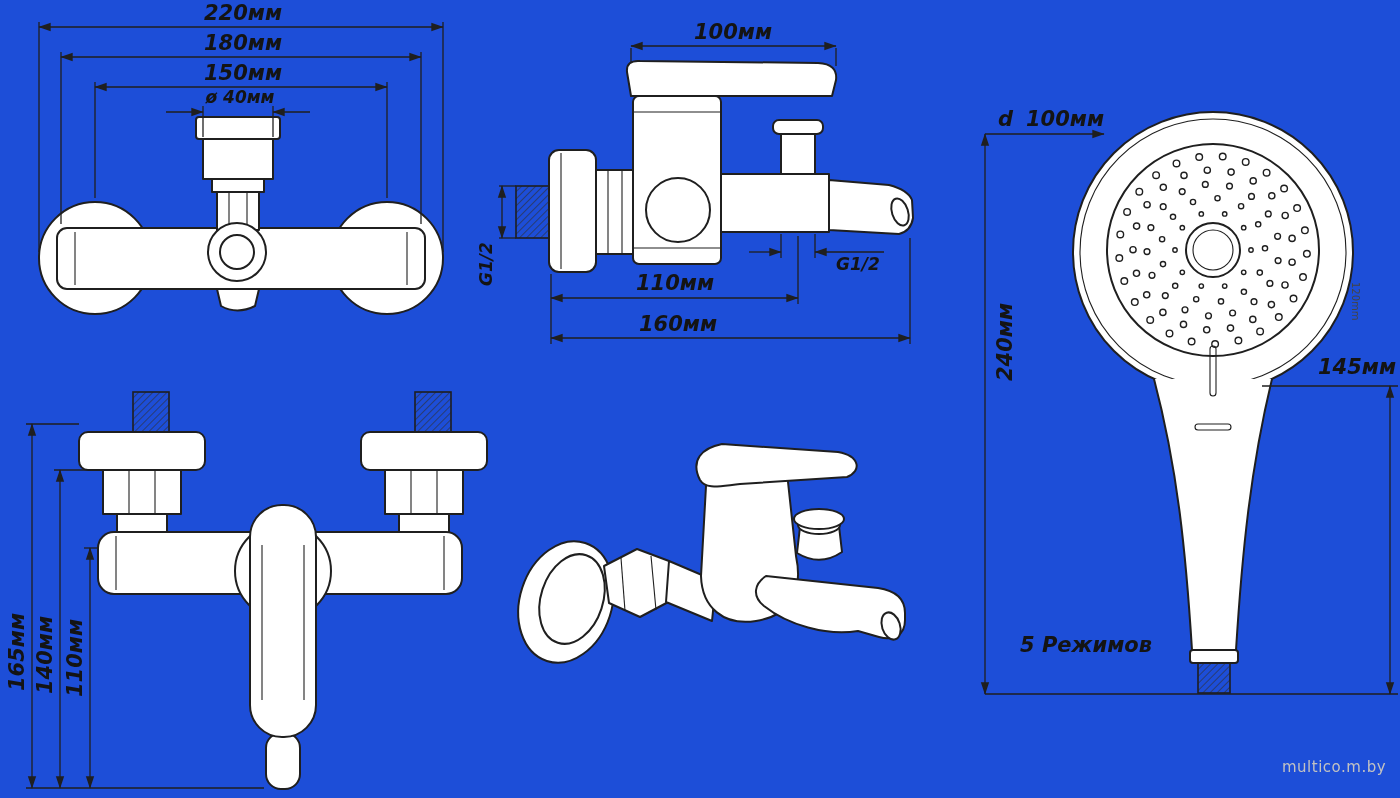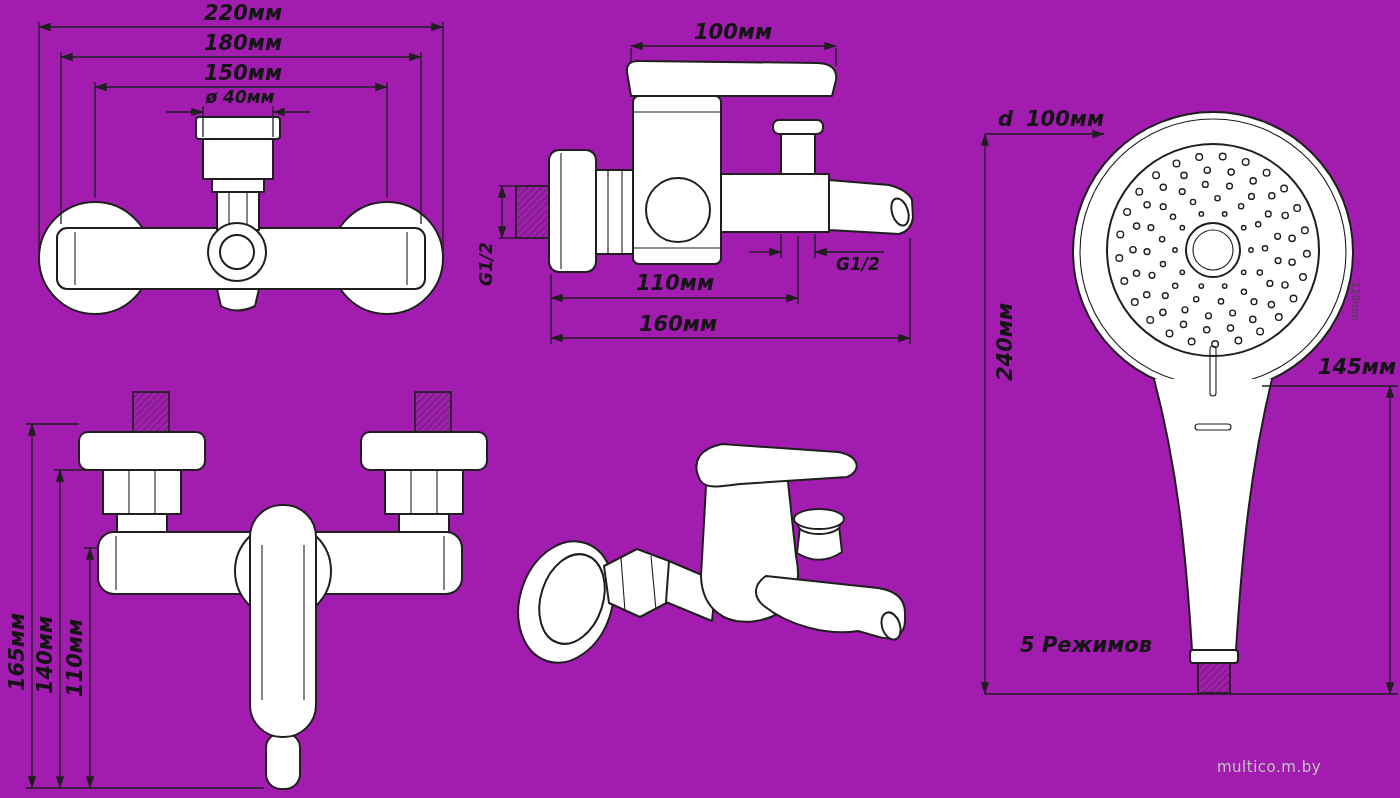--- a/index.html
+++ b/index.html
@@ -1,30 +1,30 @@
 <!DOCTYPE html>
 <html><head>
 <meta charset="utf-8">
 <style>
   * { margin:0; padding:0; box-sizing:border-box; }
   html,body { width:1400px; height:798px; background:#ffffff; font-family:"DejaVu Sans", sans-serif; overflow:hidden; }
-  #stage { position:relative; width:1400px; height:798px; background:#a21caf; }
+  #stage { position:relative; width:1400px; height:798px; background:#1d4ed8; }
   #stage svg { position:absolute; left:0; top:0; }
   .ln   { stroke:#1f1f1f; stroke-width:2; fill:none; stroke-linecap:round; stroke-linejoin:round; }
   .fw   { stroke:#1f1f1f; stroke-width:2; fill:#ffffff; stroke-linejoin:round; }
   .fillw{ fill:#ffffff; stroke:none; }
   .thin { stroke:#1f1f1f; stroke-width:1.1; fill:none; }
   .dim  { stroke:#1f1f1f; stroke-width:1.3; fill:none; }
   .hatchfill { fill:url(#hatch); stroke:#1f1f1f; stroke-width:1.6; }
   text  { fill:#141414; }
   .dl    { font:italic 700 21px "DejaVu Sans", sans-serif; }
   .dl-sm { font:italic 700 17px "DejaVu Sans", sans-serif; }
   .tiny  { font:400 10px "DejaVu Sans", sans-serif; fill:#444; }
   .nozzles circle { fill:none; stroke:#1f1f1f; stroke-width:1.4; }
-  .watermark { position:absolute; left:1217px; top:758px; color:#c2c2c2; font:400 15px "DejaVu Sans", sans-serif; letter-spacing:.5px; }
+  .watermark { position:absolute; left:1282px; top:758px; color:#c2c2c2; font:400 15px "DejaVu Sans", sans-serif; letter-spacing:.5px; }
 </style>
 </head>
 <body>
 
 <div id="stage">
 <svg width="1400" height="798" viewBox="0 0 1400 798">
   <defs>
     <marker id="arr" viewBox="0 0 10 10" refX="9.5" refY="5" markerWidth="10" markerHeight="10" orient="auto-start-reverse">
       <path d="M0.5,1.8 L10,5 L0.5,8.2 Z" fill="#1f1f1f"></path>
     </marker>

